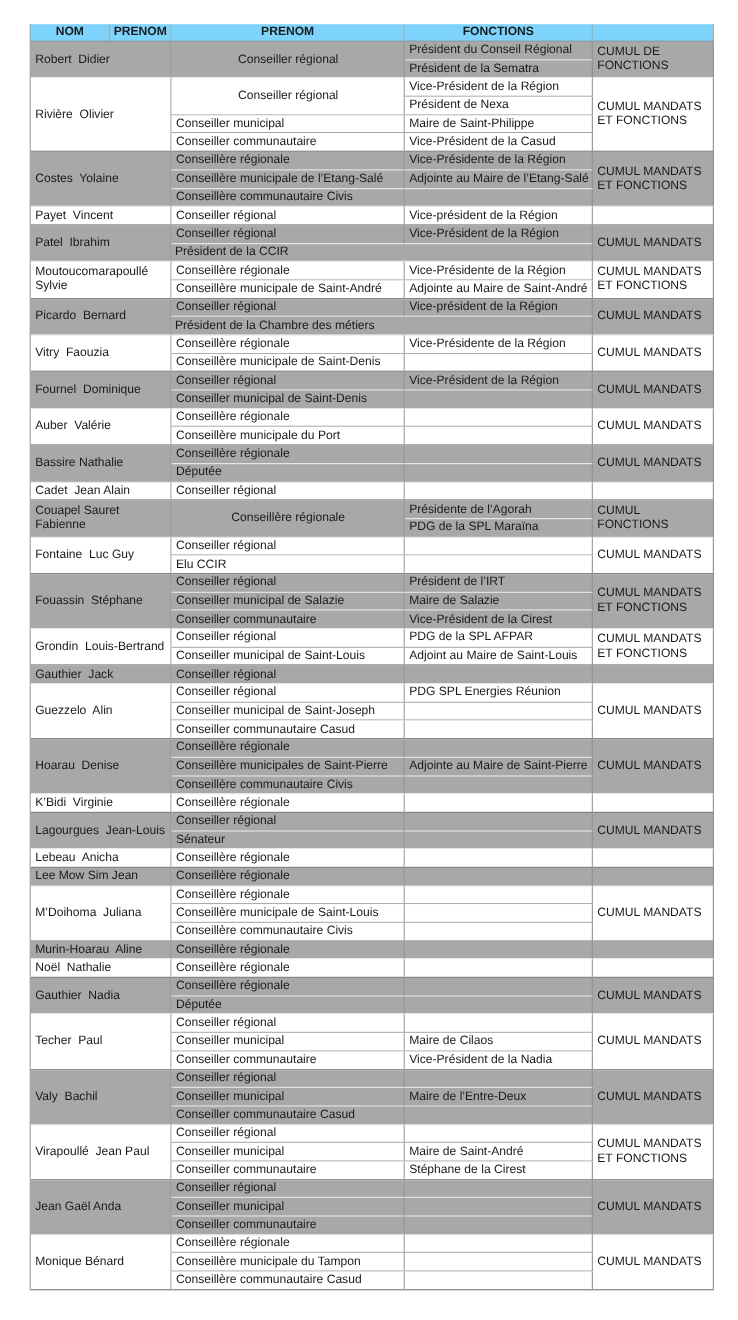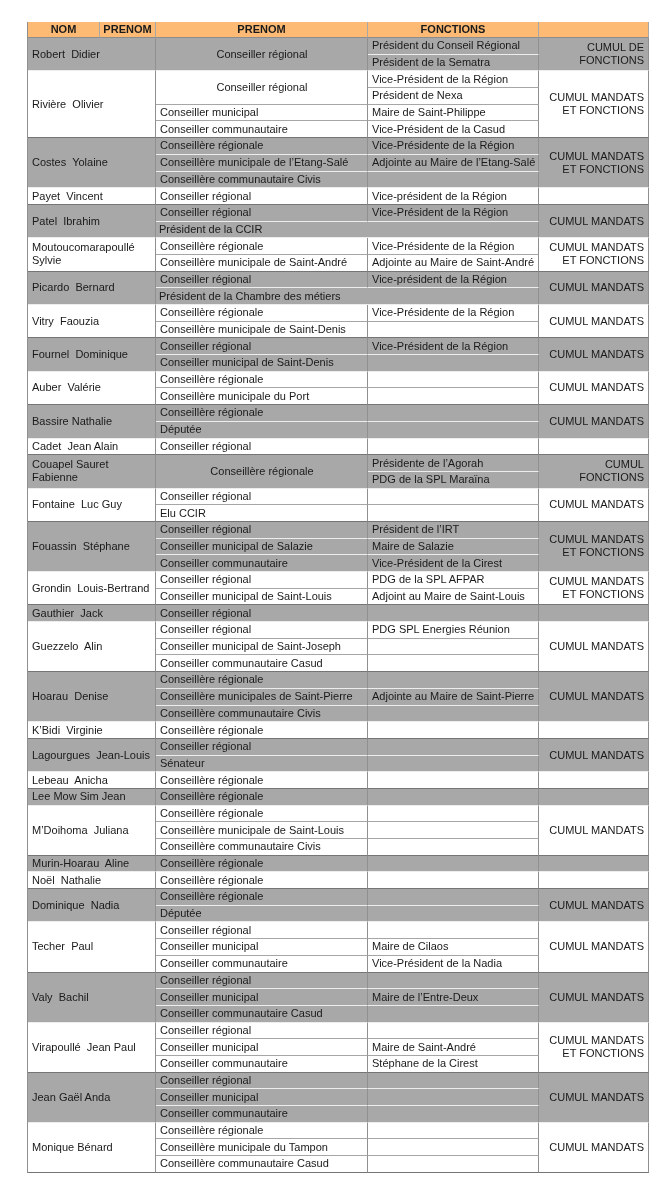--- a/index.html
+++ b/index.html
@@ -29,21 +29,21 @@
   col.c-cumul  { width: 110px; }
 
   thead tr { height: 16px; }
   tbody tr { height: 16.7px; }
 
   th {
     font-weight: bold;
     font-size: 11px;
     text-align: center;
     vertical-align: middle;
-    background: #fdba74;
+    background: #7dd3fc;
     border-right: 1px solid #a8a8a8;
     border-bottom: 1px solid #8c8c8c;
     padding: 0;
     overflow: hidden;
     white-space: nowrap;
   }
   td {
     vertical-align: middle;
     border-right: 1px solid #909090;
     border-bottom: 1px solid #a6a6a6; 
@@ -63,21 +63,21 @@
   td.mandat-cell, td.fonction-cell {
     text-align: left;
     white-space: nowrap;
     padding-left: 4px;
   }
   td.mandat-cell.center { text-align: center; }
   td.merged-cell {
     white-space: nowrap;
   }
   td.cumul-cell {
-    text-align: right;
+    text-align: left;
     white-space: normal;
     line-height: 13px;
     padding: 0 4px;
   }
 </style>
 </head>
 <body>
 
 <div id="page">
   <table id="cumul-table">
@@ -343,21 +343,21 @@
           <td class="fonction-cell bb"></td>
           <td class="cumul-cell bb" rowspan="1"></td>
         </tr>
         <tr class="white">
           <td class="name-cell bb" colspan="2" rowspan="1">Noël  Nathalie</td>
           <td class="mandat-cell bb">Conseillère régionale</td>
           <td class="fonction-cell bb"></td>
           <td class="cumul-cell bb" rowspan="1"></td>
         </tr>
         <tr class="gray">
-          <td class="name-cell bb" colspan="2" rowspan="2">Dominique  Nadia</td>
+          <td class="name-cell bb" colspan="2" rowspan="2">Gauthier  Nadia</td>
           <td class="mandat-cell">Conseillère régionale</td>
           <td class="fonction-cell"></td>
           <td class="cumul-cell bb" rowspan="2">CUMUL MANDATS</td>
         </tr>
         <tr class="gray">
           <td class="mandat-cell bb">Députée</td>
           <td class="fonction-cell bb"></td>
         </tr>
         <tr class="white">
           <td class="name-cell bb" colspan="2" rowspan="3">Techer  Paul</td>

